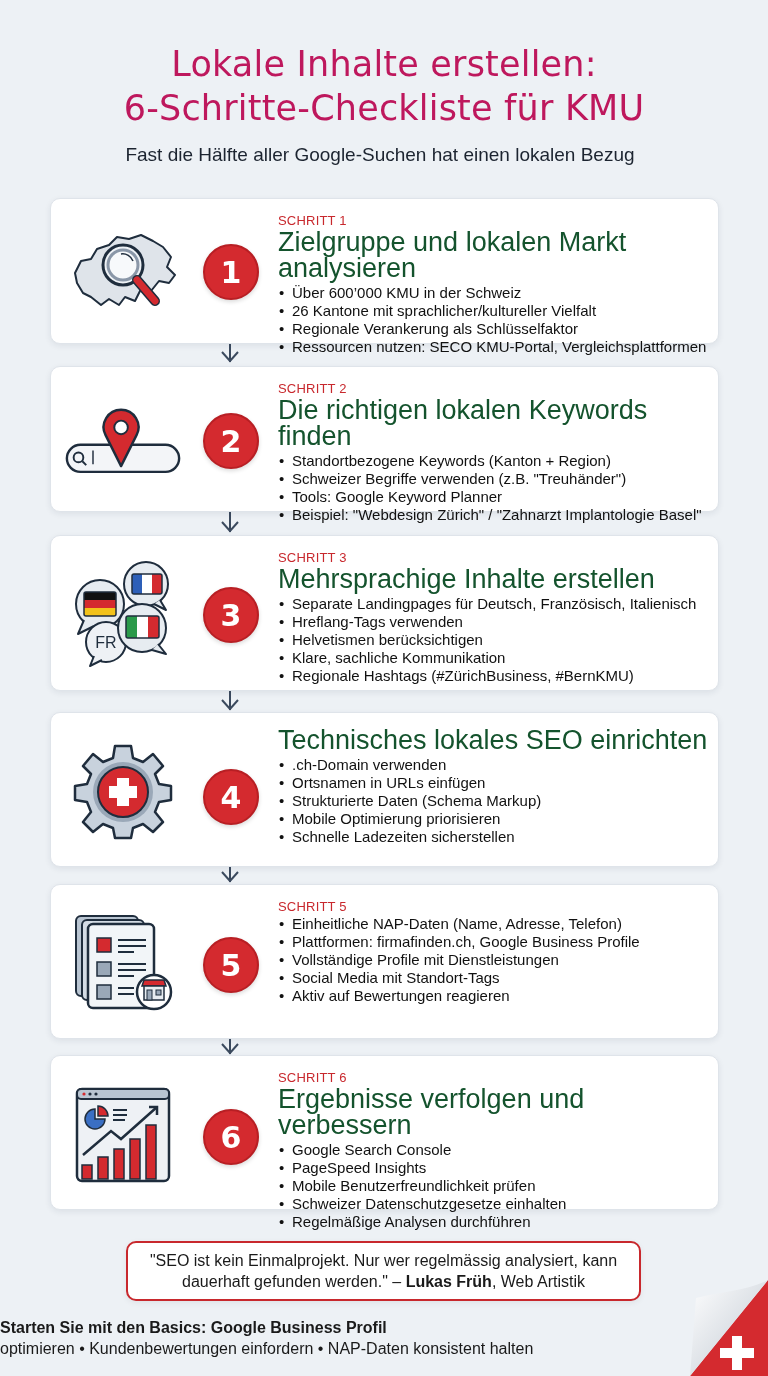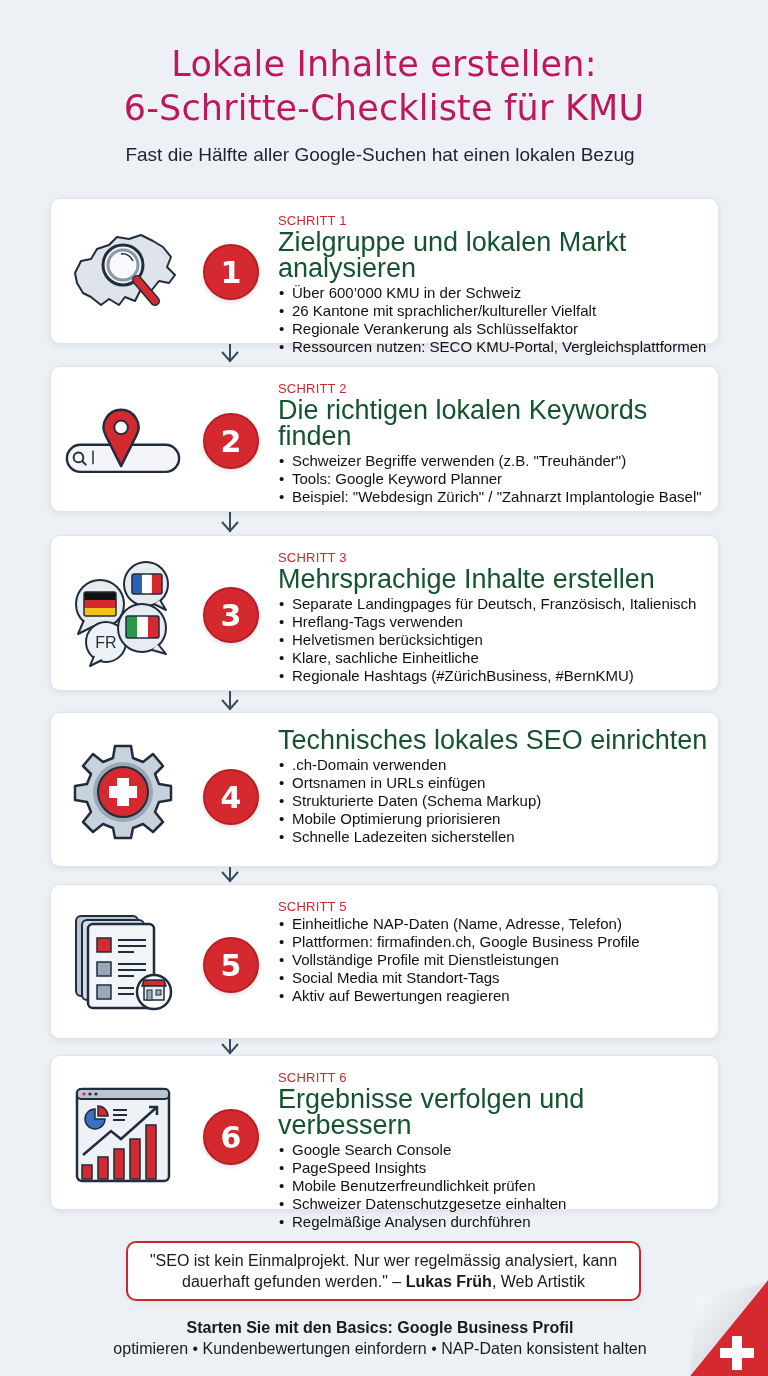--- a/index.html
+++ b/index.html
@@ -68,21 +68,21 @@
   }
   .quote {
     position: absolute; left: 126px; top: 1241px; width: 515px; height: 60px;
     background: #fff; border: 2px solid #c8282d; border-radius: 10px;
     text-align: center; font-size: 16px; line-height: 21px; color: #1a1a1a;
     padding-top: 7px;
     box-shadow: 0 2px 6px rgba(0,0,0,0.06);
   }
   .quote b { font-weight: bold; }
   .cta {
-    position: absolute; left: 0; right: 8px; top: 1317px; text-align: center;
+    position: absolute; left: 0; right: 8px; top: 1317px; text-align: left;
     font-size: 16px; line-height: 21px; color: #1a1a1a;
   }
   .cta .strong { font-weight: bold; }
   .corner {
     position: absolute; right: 0; bottom: 0; width: 78px; height: 106px;
   }
 </style>
 </head>
 <body>
 
@@ -150,20 +150,21 @@
       <line x1="31" y1="62" x2="31" y2="76" stroke="#1f2d3d" stroke-width="1.5"></line>
       <path d="M60 78 L44 46 A18 18 0 1 1 76 46 Z" fill="#d42a2f" stroke="#1f2d3d" stroke-width="2.5" stroke-linejoin="round"></path>
       <circle cx="60" cy="38" r="7" fill="#ffffff" stroke="#1f2d3d" stroke-width="2"></circle>
     </svg>
   </div>
   <div class="badge" style="top:46px;">2</div>
   <div class="content">
     <div class="step-label">SCHRITT 2</div>
     <div class="step-title">Die richtigen lokalen Keywords finden</div>
     <ul class="bullets">
+      <li>Standortbezogene Keywords (Kanton + Region)</li>
       <li>Schweizer Begriffe verwenden (z.B. "Treuhänder")</li>
       <li>Tools: Google Keyword Planner</li>
       <li>Beispiel: "Webdesign Zürich" / "Zahnarzt Implantologie Basel"</li>
     </ul>
   </div>
 </div>
 
 <div class="card" style="top:535px;height:156px;">
   <div class="icon-box">
     <svg width="110" height="110" viewBox="0 0 110 110">
@@ -195,21 +196,21 @@
     </svg>
   </div>
   <div class="badge" style="top:51px;">3</div>
   <div class="content">
     <div class="step-label">SCHRITT 3</div>
     <div class="step-title">Mehrsprachige Inhalte erstellen</div>
     <ul class="bullets">
       <li>Separate Landingpages für Deutsch, Französisch, Italienisch</li>
       <li>Hreflang-Tags verwenden</li>
       <li>Helvetismen berücksichtigen</li>
-      <li>Klare, sachliche Einheitliche</li>
+      <li>Klare, sachliche Kommunikation</li>
       <li>Regionale Hashtags (#ZürichBusiness, #BernKMU)</li>
     </ul>
   </div>
 </div>
 
 <div class="card" style="top:712px;height:155px;">
   <div class="icon-box">
     <svg width="100" height="100" viewBox="0 0 100 100">
       <path d="M42 6 L58 6 L60 18 L70 22 L80 14 L90 26 L82 34 L86 44 L98 46 L98 60 L86 62 L82 72 L90 82 L80 92 L70 84 L60 88 L58 98 L42 98 L40 88 L30 84 L20 92 L10 82 L18 72 L14 62 L2 60 L2 46 L14 44 L18 34 L10 26 L20 14 L30 22 L40 18 Z" fill="#c8d2dd" stroke="#1f2d3d" stroke-width="2.5" stroke-linejoin="round"></path>
       <circle cx="50" cy="52" r="30" fill="#9aa8b8"></circle>

